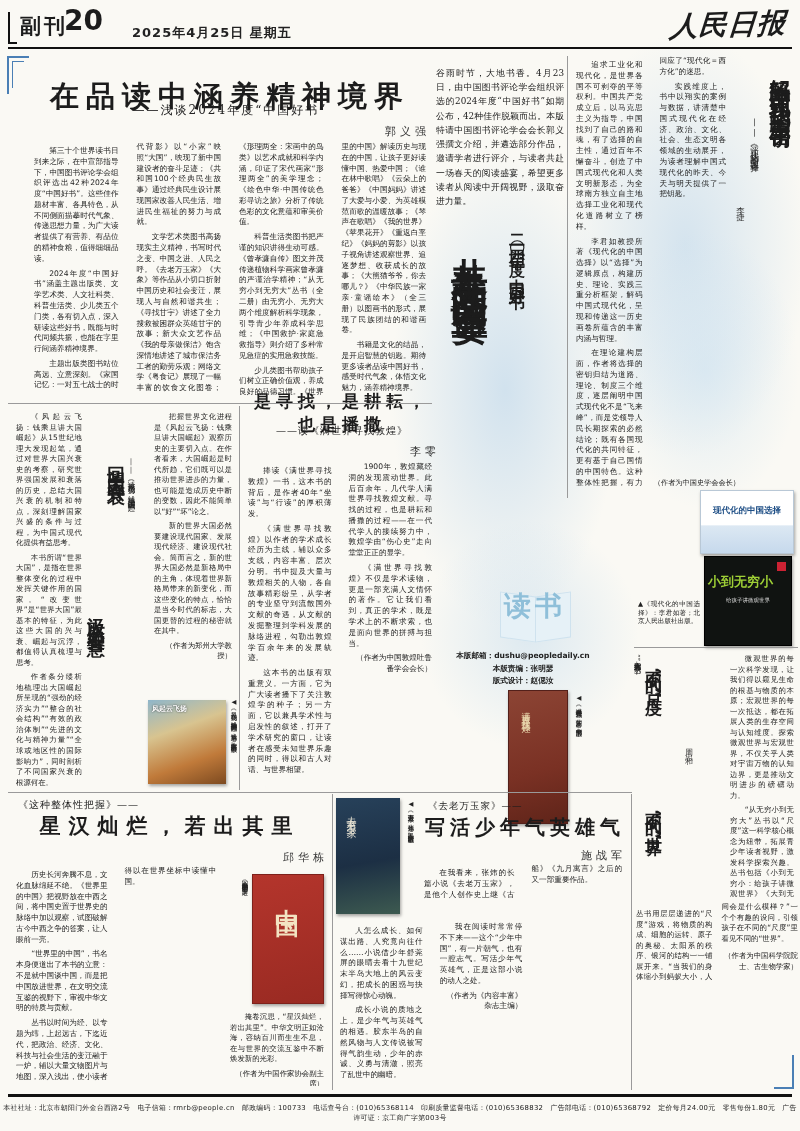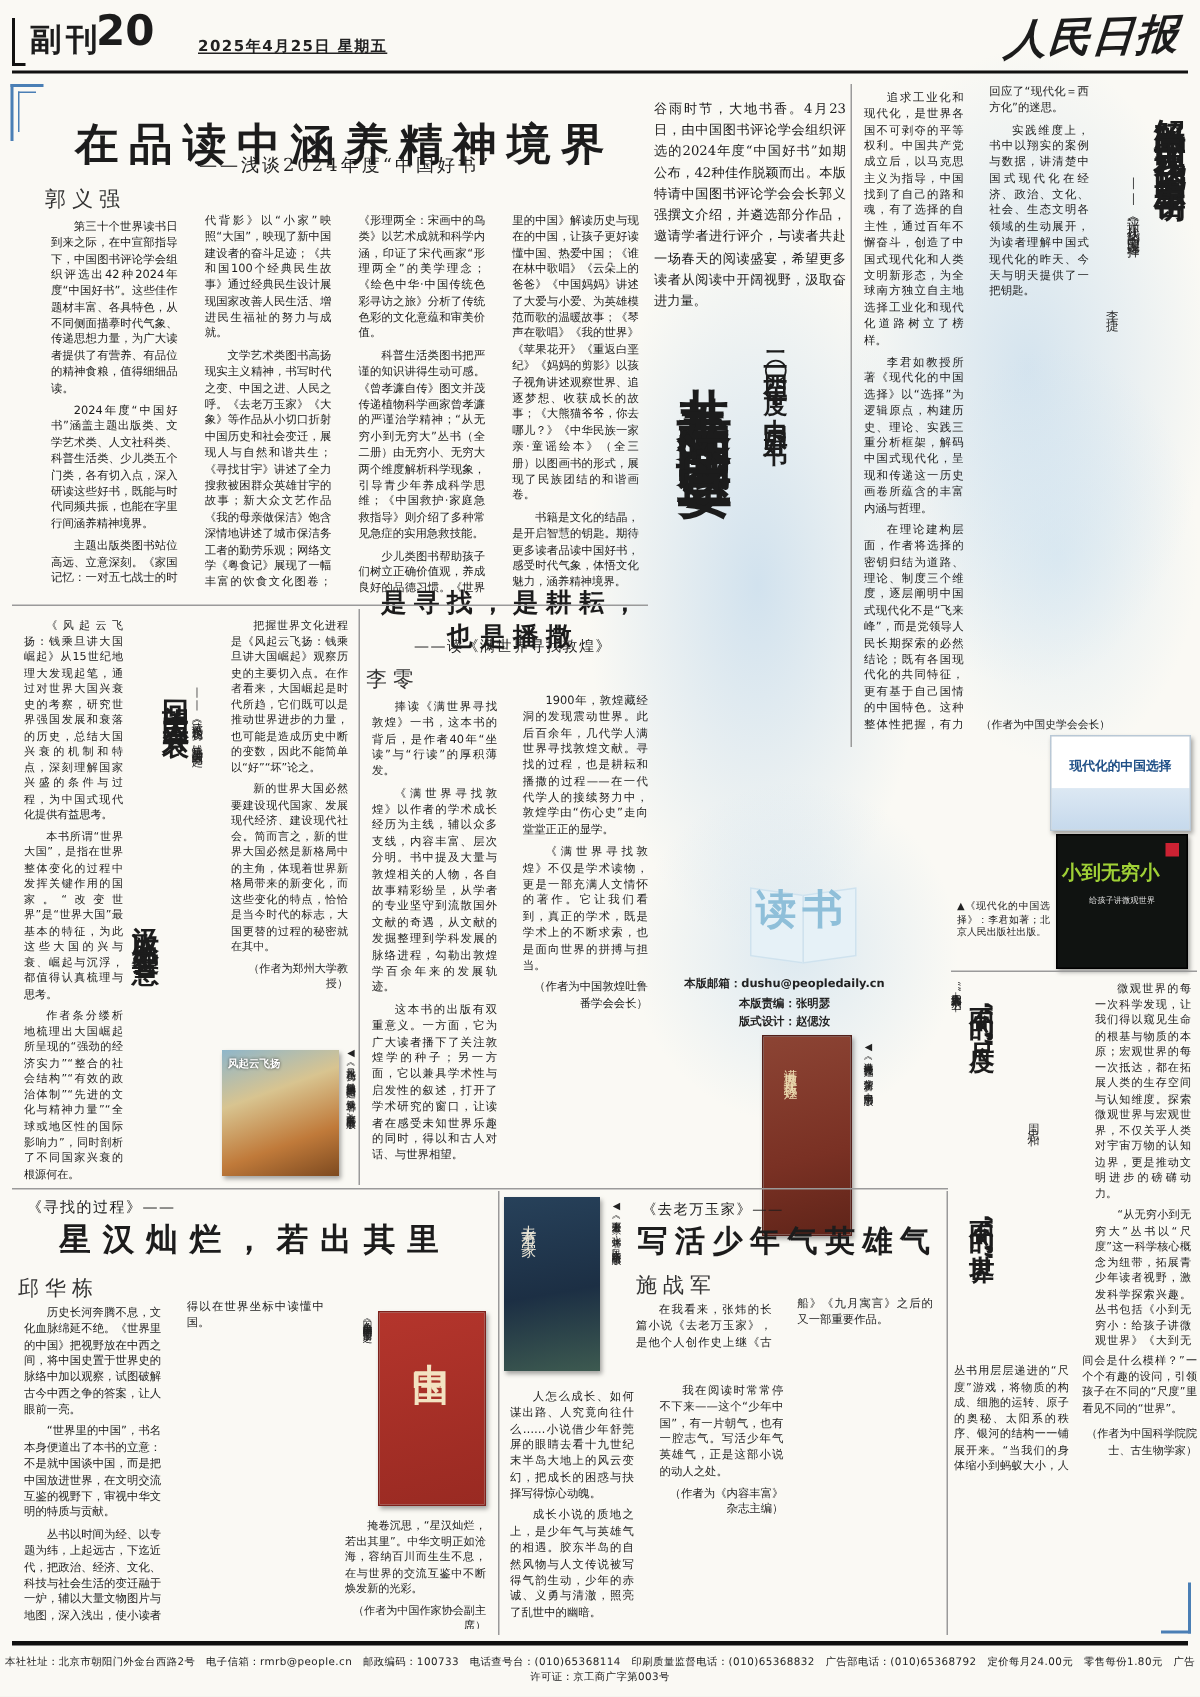--- a/index.html
+++ b/index.html
@@ -9,33 +9,33 @@
   .cloud{position:absolute;border-radius:50%;pointer-events:none;z-index:0;}
   .c1{left:390px;top:150px;width:230px;height:480px;background:radial-gradient(ellipse at center,rgba(176,207,233,.55),rgba(176,207,233,0) 70%);}
   .c2{left:560px;top:30px;width:250px;height:430px;background:radial-gradient(ellipse at center,rgba(176,207,233,.5),rgba(176,207,233,0) 70%);}
   .c3{left:420px;top:520px;width:220px;height:230px;background:radial-gradient(ellipse at center,rgba(186,214,236,.45),rgba(186,214,236,0) 70%);}
   .c4{left:610px;top:230px;width:190px;height:280px;background:radial-gradient(ellipse at center,rgba(199,223,240,.5),rgba(199,223,240,0) 70%);}
   .mod,.abs{position:absolute;z-index:1;}
   
   .hdr-bracket{left:8px;top:12px;width:7px;height:30px;border-left:2.5px solid #111;border-bottom:2.5px solid #111;}
   .sec-title{left:20px;top:12px;font-size:21px;font-weight:bold;letter-spacing:3px;}
   .page-no{left:64px;top:4px;font-size:28px;font-weight:bold;}
-  .hdr-date{left:132px;top:24px;font-size:10px;font-weight:bold;letter-spacing:1px;color:#222;text-decoration:underline;}
+  .hdr-date{left:132px;top:24px;font-size:13px;font-weight:bold;letter-spacing:1px;color:#222;}
   .paper-logo{right:14px;top:6px;font-size:28px;font-weight:bold;font-family:"DejaVu Serif",serif;font-style:italic;transform:skewX(-6deg) rotate(-2deg);letter-spacing:1px;}
   .rule-top{left:8px;top:47px;width:784px;height:2px;background:#111;}
   .ornament{left:7px;top:56px;width:20px;height:36px;border-left:2px solid #4a7fb5;border-top:2px solid #4a7fb5;}
   .ornament:after{content:"";position:absolute;left:3px;top:3px;width:11px;height:26px;border-left:1px solid #4a7fb5;border-top:1px solid #4a7fb5;}
   .ornament2{right:6px;bottom:42px;width:18px;height:32px;border-right:2px solid #4a7fb5;border-bottom:2px solid #4a7fb5;}
   
   .cols{column-fill:auto;overflow:hidden;font-size:7.6px;line-height:1.42;text-align:justify;}
   .cols p,.plain p{margin:4px;text-indent:2em;}
   .plain{overflow:hidden;font-size:7.4px;line-height:1.42;text-align:justify;}
   .note{text-align:right;text-indent:0 !important;color:#222;}
   .vert{writing-mode:vertical-rl;}
-  .byline{text-align:left;font-size:14px;color:#333;letter-spacing:4px;}
+  .byline{text-align:right;font-size:11px;color:#333;letter-spacing:4px;}
   .kai{font-family:"DejaVu Serif",serif;}
   
   #main-hl{left:30px;top:58px;width:400px;text-align:center;font-size:29px;font-weight:bold;letter-spacing:7px;}
   #main-sub{left:30px;top:102px;width:400px;text-align:center;font-size:12px;letter-spacing:2px;color:#222;}
   #main-by{left:30px;top:124px;width:400px;}
   #main-body{left:30px;top:142px;width:400px;height:256px;columns:4;column-gap:10px;}
   
   #editor-note{left:436px;top:57px;width:128px;height:156px;font-size:8.8px;line-height:1.62;text-align:justify;overflow:hidden;color:#1a1a1a;}
   
   #decode-body{left:572px;top:56px;width:158px;height:442px;columns:2;column-gap:9px;}
@@ -199,21 +199,21 @@
     <p>这本书的出版有双重意义。一方面，它为广大读者播下了关注敦煌学的种子；另一方面，它以兼具学术性与启发性的叙述，打开了学术研究的窗口，让读者在感受未知世界乐趣的同时，得以和古人对话、与世界相望。</p>
     <p>1900年，敦煌藏经洞的发现震动世界。此后百余年，几代学人满世界寻找敦煌文献。寻找的过程，也是耕耘和播撒的过程——在一代代学人的接续努力中，敦煌学由“伤心史”走向堂堂正正的显学。</p>
     <p>《满世界寻找敦煌》不仅是学术读物，更是一部充满人文情怀的著作。它让我们看到，真正的学术，既是学术上的不断求索，也是面向世界的拼搏与担当。</p>
     <p class="note">（作者为中国敦煌吐鲁番学会会长）</p>
   </div>
   <div class="mod cover" id="cover-man">
     <span class="t">满世界寻找敦煌</span>
   </div>
   <div class="mod vert cap-v" id="cap-man">◀《满世界寻找敦煌》：荣新江著；中华书局出版。</div>
 
-  <div class="mod kai" id="star-kicker">《寻找的过程》——</div>
+  <div class="mod kai" id="star-kicker">《这种整体性把握》——</div>
   <div class="mod" id="star-title">星汉灿烂，若出其里</div>
   <div class="mod cols" id="star-bodyA">
     <p>历史长河奔腾不息，文化血脉绵延不绝。《世界里的中国》把视野放在中西之间，将中国史置于世界史的脉络中加以观察，试图破解古今中西之争的答案，让人眼前一亮。</p>
     <p>“世界里的中国”，书名本身便道出了本书的立意：不是就中国谈中国，而是把中国放进世界，在文明交流互鉴的视野下，审视中华文明的特质与贡献。</p>
     <p>丛书以时间为经、以专题为纬，上起远古，下迄近代，把政治、经济、文化、科技与社会生活的变迁融于一炉，辅以大量文物图片与地图，深入浅出，使小读者得以在世界坐标中读懂中国。</p>
   </div>
   <div class="mod byline" id="star-by">邱华栋</div>
   <div class="mod cover" id="cover-zhongguo">
     <span class="t">中国</span>
   </div>

